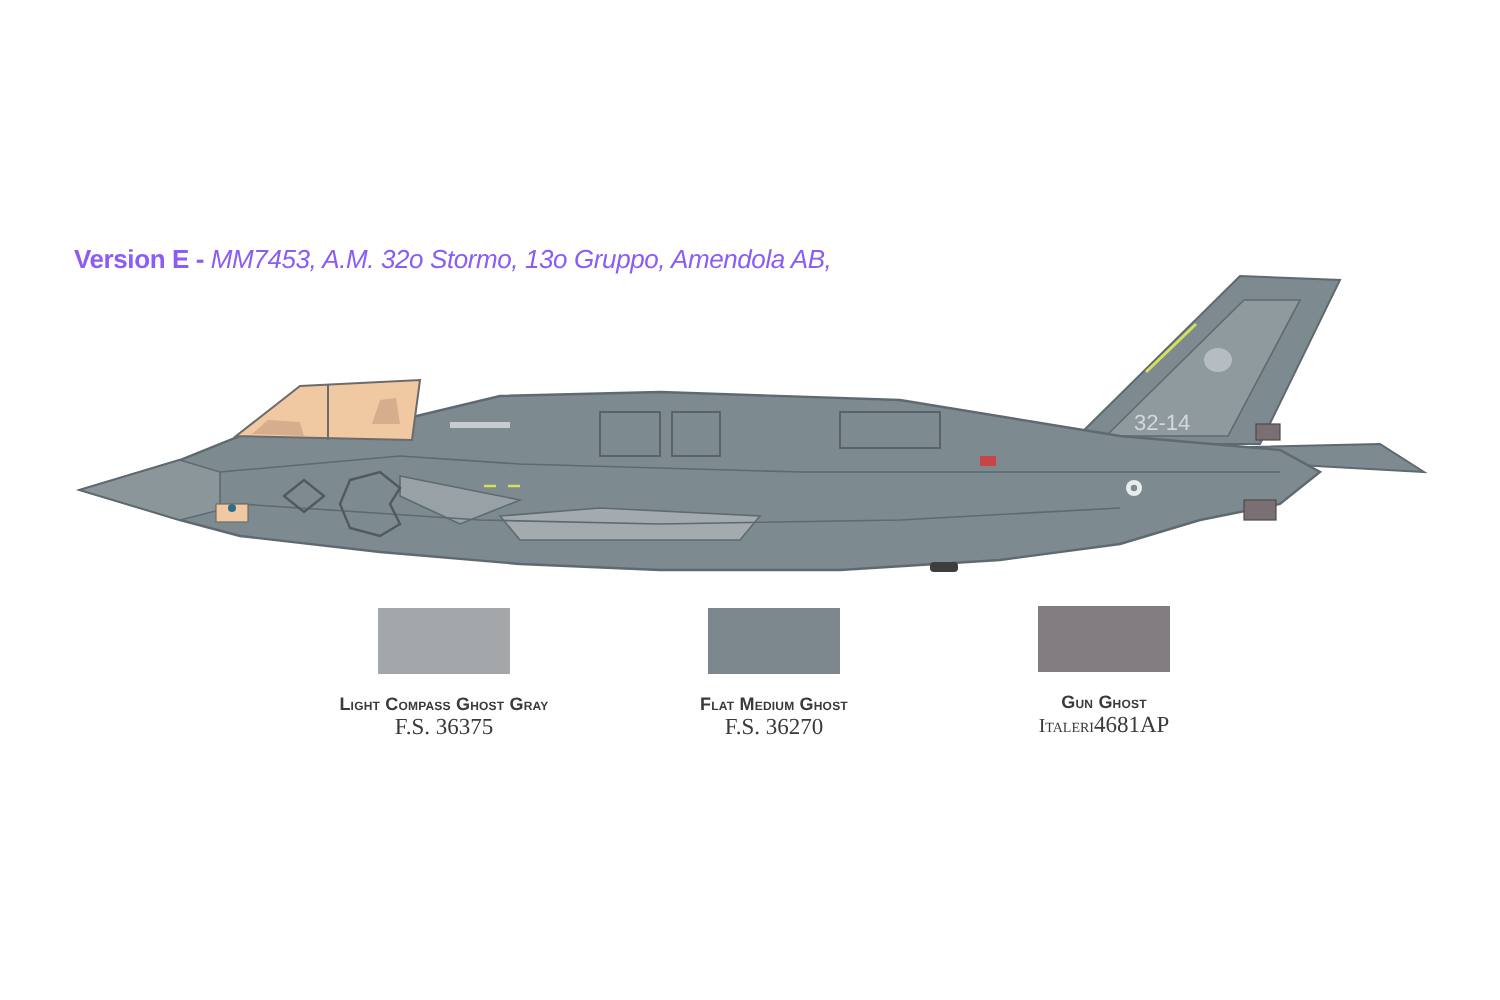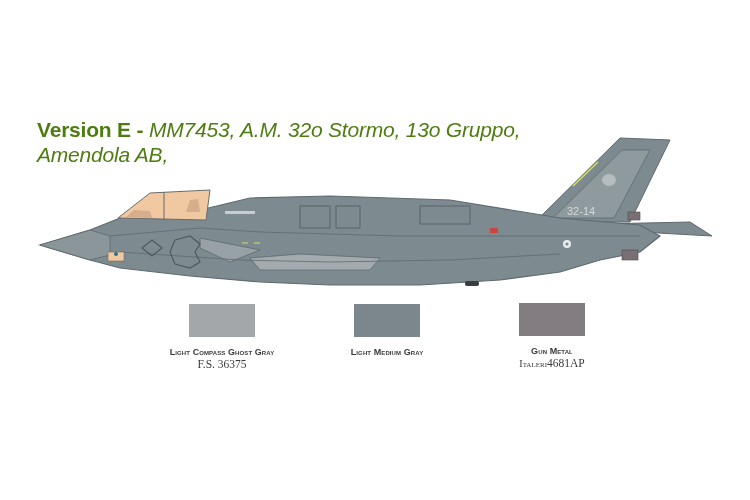--- a/index.html
+++ b/index.html
@@ -1,20 +1,20 @@
 <!DOCTYPE html>
 <html><head>
 <meta charset="utf-8">
 <style>
   html, body { margin: 0; padding: 0; background: #ffffff; }
   body { width: 750px; height: 500px; position: relative; overflow: hidden; font-family: "Liberation Sans", sans-serif; }
   .title {
     position: absolute; left: 37px; top: 117px; width: 560px;
-    font-family: "Liberation Sans", sans-serif; font-size: 21px; line-height: 25px;
-    color: #4d7c0f; letter-spacing: -0.2px;
+    font-family: "Liberation Sans", sans-serif; font-size: 13px; line-height: 25px;
+    color: #8b5cf6; letter-spacing: -0.2px;
   }
   .title .version { font-weight: bold; }
   .title .desc { font-style: italic; }
   .aircraft { position: absolute; left: 0; top: 120px; width: 750px; height: 180px; }
   .swatch-block { position: absolute; text-align: center; width: 180px; }
   .swatch { width: 66px; height: 33px; margin: 0 auto; }
   .name {
     margin-top: 10px; font-family: "Liberation Sans", sans-serif; font-weight: bold;
     font-size: 9px; color: #3a3a3a; font-variant: small-caps; letter-spacing: 0.1px;
   }
@@ -74,20 +74,21 @@
 </svg>
 
 <div class="swatch-block" style="left:132px; top:304px;">
   <div class="swatch" style="background:#a3a7aa;"></div>
   <div class="name">Light Compass Ghost Gray</div>
   <div class="fs">F.S. 36375</div>
 </div>
 
 <div class="swatch-block" style="left:297px; top:304px;">
   <div class="swatch" style="background:#7b878c;"></div>
-  <div class="name">Light Medium Gray</div>
+  <div class="name">Flat Medium Ghost</div>
+  <div class="fs">F.S. 36270</div>
 </div>
 
 <div class="swatch-block" style="left:462px; top:303px;">
   <div class="swatch" style="background:#837c80;"></div>
-  <div class="name">Gun Metal</div>
+  <div class="name">Gun Ghost</div>
   <div class="code"><span class="brand">Italeri</span><span>4681AP</span></div>
 </div>
 
 </body></html>

